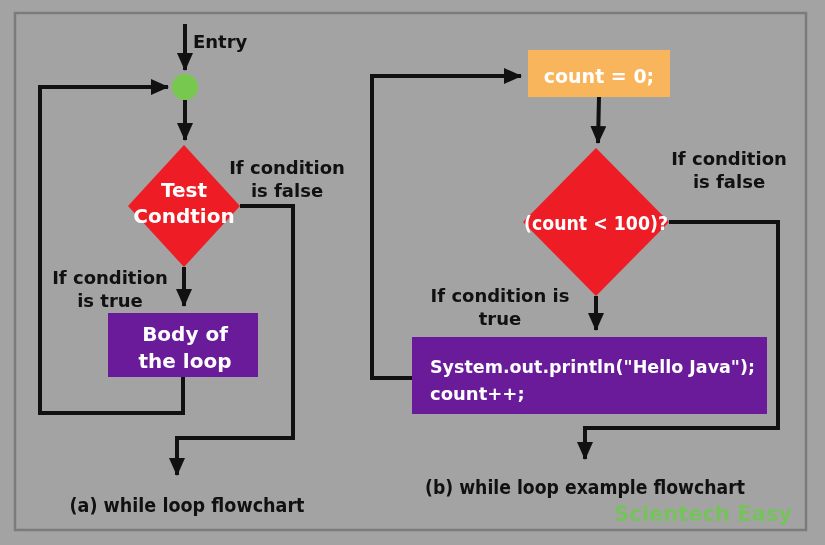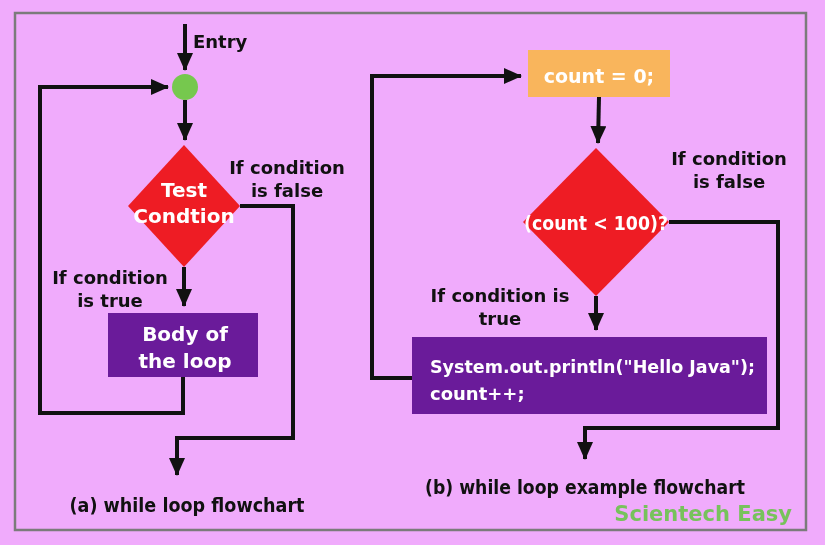--- a/index.html
+++ b/index.html
@@ -1,20 +1,20 @@
 <!DOCTYPE html>
 <html><head>
 <meta charset="utf-8">
 <style>
   html, body { margin: 0; padding: 0; background: #ffffff; }
   .stage {
     position: relative;
     width: 825px;
     height: 545px;
-    background: #f0abfc;
+    background: #a3a3a3;
     overflow: hidden;
     font-family: "DejaVu Sans", "Liberation Sans", sans-serif;
   }
   svg text {
     font-family: "DejaVu Sans", "Liberation Sans", sans-serif;
     font-weight: 700;
   }
   .flow  { fill: none; stroke: #111111; stroke-width: 4; }
   .frame { fill: none; stroke: #7b7b7b; stroke-width: 2.5; }
   .lbl      { fill: #111111; font-size: 18px; }

